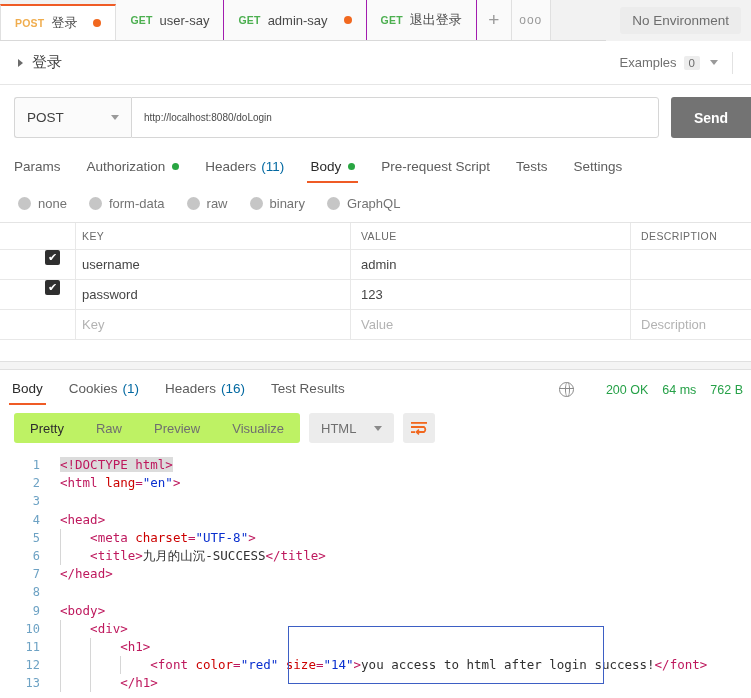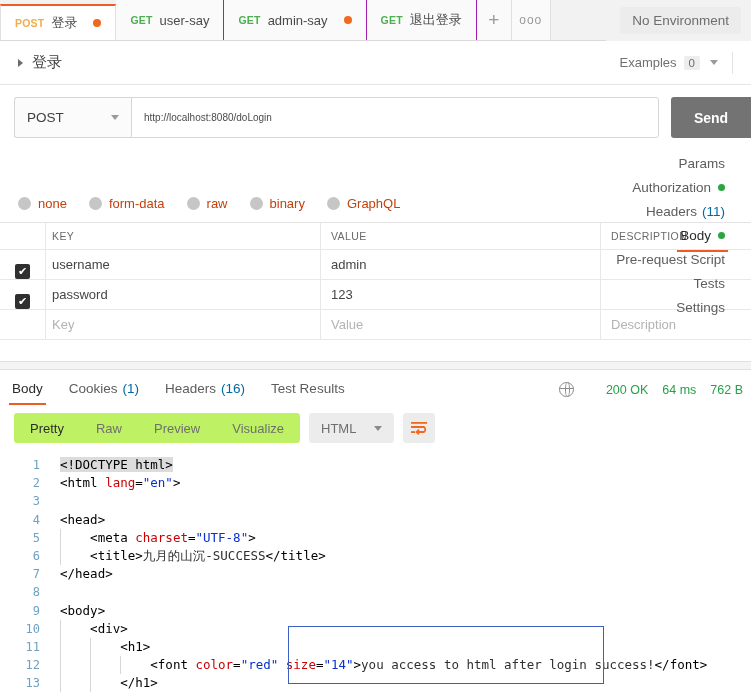--- a/index.html
+++ b/index.html
@@ -110,51 +110,51 @@
     font-size: 10px; color: #4b4b4b; border-radius: 0 3px 3px 0;
   }
   .sendbtn {
     margin-left: 12px; width: 80px; height: 41px;
     background: #737373; color: #fff; font-size: 14px; font-weight: bold;
     display: flex; align-items: center; justify-content: center;
     border-radius: 3px 0 0 3px;
   }
 
   
-  .reqtabs { display: flex; align-items: flex-end; padding: 6px 0 0 14px; height: 36px; flex-direction: column; }
+  .reqtabs { display: flex; align-items: center; padding: 6px 0 0 14px; height: 36px; }
   .rtab {
     font-size: 13.5px; color: #5d5d5d; margin-right: 26px;
     padding-bottom: 9px; display: flex; align-items: center; white-space: nowrap;
     position: relative;
   }
   .rtab.active { color: #2b2b2b; }
   .rtab.active::after {
     content: ""; position: absolute; left: -3px; right: -3px; bottom: 0;
     height: 2px; background: #ef5b25;
   }
   .rtab .gdot {
     width: 7px; height: 7px; border-radius: 50%;
     background: #29a642; margin-left: 7px;
   }
   .rtab .cnt { color: #0369a1; margin-left: 5px; }
 
   
   .bodytypes { display: flex; align-items: center; padding: 10px 0 11px 18px; }
-  .bt { display: flex; align-items: center; margin-right: 22px; font-size: 13px; color: #c2410c; white-space: nowrap; }
+  .bt { display: flex; align-items: center; margin-right: 22px; font-size: 13px; color: #737373; white-space: nowrap; }
   .radio {
     width: 13px; height: 13px; border-radius: 50%;
     background: #c6c6c6; margin-right: 7px; flex: none;
   }
   .radio.on {
     background: #fff; border: 3.5px solid #f1681f;
   }
 
   
   .kvtable { border-top: 1px solid #e4e4e4; }
-  .kvrow { display: flex; height: 30px; border-bottom: 1px solid #e8e8e8; align-items: flex-end; }
+  .kvrow { display: flex; height: 30px; border-bottom: 1px solid #e8e8e8; align-items: flex-start; padding-left: 30px; }
   .kvrow.head { height: 27px; }
   .kvcheck { width: 45px; display: flex; align-items: center; justify-content: center; flex: none; }
   .cb {
     width: 15px; height: 15px; background: #2f2f2f; border-radius: 2px;
     display: flex; align-items: center; justify-content: center;
     color: #fff; font-size: 11px; line-height: 1;
   }
   .kvkey   { width: 275px; padding-left: 6px; border-left: 1px solid #e8e8e8; height: 100%; display: flex; align-items: center; flex: none; }
   .kvval   { width: 280px; padding-left: 10px; border-left: 1px solid #e8e8e8; height: 100%; display: flex; align-items: center; flex: none; }
   .kvdesc  { flex: 1; padding-left: 10px; border-left: 1px solid #e8e8e8; height: 100%; display: flex; align-items: center; }
@@ -215,21 +215,21 @@
     font-size: 12.5px; line-height: 18.2px;
     padding-top: 4px;
     position: relative;
   }
   .cline { display: flex; height: 18.2px; white-space: pre; }
   .gutter {
     width: 52px; text-align: right; padding-right: 12px;
     color: #6da2c4; flex: none; font-size: 12px;
   }
   .csrc { position: relative; padding-left: 8px; flex: 1; }
-  .tag   { color: #000000; }
+  .tag   { color: #be185d; }
   .attr  { color: #cc0000; }
   .str   { color: #0a30cf; }
   .txt   { color: #303030; }
   .sel   { background: #dcdcdc; }
   .guide {
     position: absolute; top: 0; width: 1px; background: #d6d6d6; height: 18.2px;
   }
   .hlbox {
     position: absolute; border: 1px solid #3d5fc4;
     left: 288px; top: 626px; width: 316px; height: 58px;

